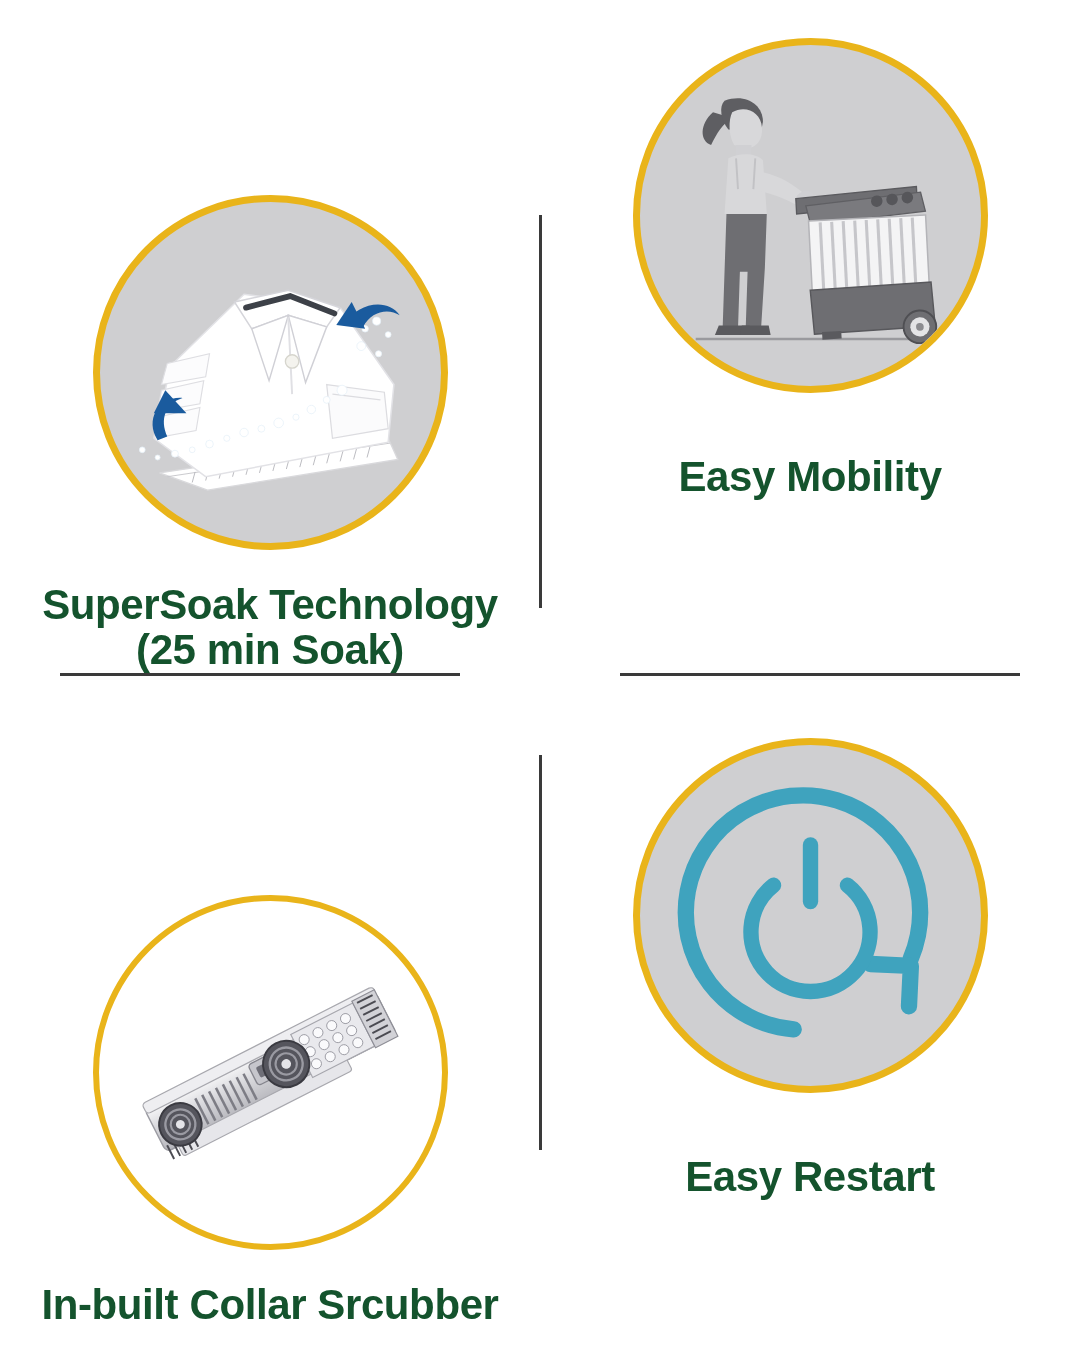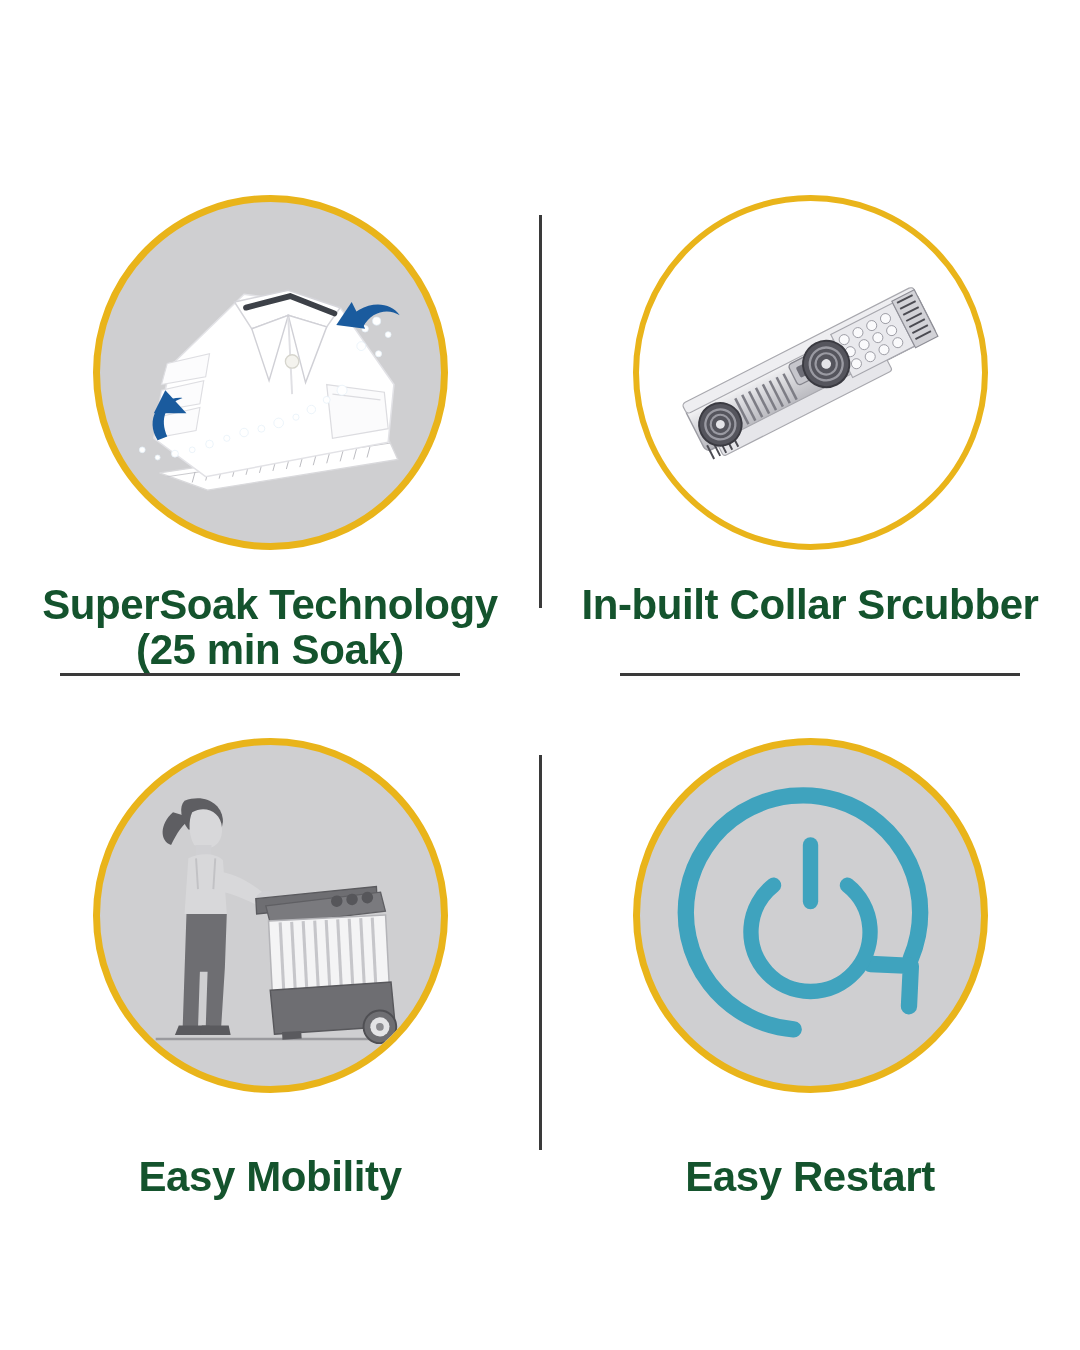--- a/index.html
+++ b/index.html
@@ -159,20 +159,94 @@
             <path d="M60 248 C46 226, 62 202, 86 204 C68 210, 62 226, 70 244 Z"></path>
             <path d="M68 196 L56 220 L90 220 Z"></path>
           </g>
         </g>
       </svg>
     </div>
     <div class="caption">SuperSoak Technology
 (25 min Soak)</div>
   </div>
 
+  <div class="feature-cell cell-bl">
+    <div class="badge">
+      <svg viewBox="0 0 355 355" xmlns="http://www.w3.org/2000/svg">
+        <defs>
+          <clipPath id="clipC">
+              <circle cx="177.5" cy="177.5" r="177.5"></circle>
+            </clipPath>
+        </defs>
+        <g clip-path="url(#clipC)">
+
+          <path d="M58 306 L300 306" stroke="#9a9a9e" stroke-width="2.6" fill="none"></path>
+
+          <g>
+
+            <path d="M76 70 C62 82, 62 100, 74 104 C80 92, 86 82, 96 76 Z" fill="#5e5e62"></path>
+
+            <path d="M88 58 C110 50, 128 62, 128 80 L126 90 L92 88 C84 78, 82 64, 88 58 Z" fill="#5e5e62"></path>
+
+            <path d="M96 70 C110 62, 126 70, 127 86 C128 98, 122 106, 112 108 L98 104 C92 94, 92 78, 96 70 Z" fill="#d8d8da"></path>
+
+            <path d="M100 104 L116 104 L116 120 L100 120 Z" fill="#d0d0d3"></path>
+
+            <path d="M92 118 C104 112, 120 112, 128 120 L132 176 L88 176 Z" fill="#d8d8da"></path>
+            <path d="M100 118 L102 150" stroke="#c2c2c5" stroke-width="2" fill="none"></path>
+            <path d="M120 118 L118 150" stroke="#c2c2c5" stroke-width="2" fill="none"></path>
+
+            <path d="M126 132 C146 136, 160 146, 170 154 L162 166 C150 160, 136 154, 122 152 Z" fill="#d8d8da"></path>
+
+            <ellipse cx="172" cy="160" rx="10" ry="8" fill="#d0d0d3" transform="rotate(-18 172 160)"></ellipse>
+
+            <path d="M90 176 L132 176 L130 232 L126 296 L110 296 L112 236 L104 236 L102 296 L86 296 Z" fill="#6e6e72"></path>
+
+            <path d="M82 292 L114 292 L116 302 L78 302 Z" fill="#5a5a5e"></path>
+            <path d="M106 292 L134 292 L136 302 L104 302 Z" fill="#5a5a5e"></path>
+          </g>
+
+          <g transform="rotate(-3 240 230)">
+
+            <path d="M166 156 L292 150 L292 166 L166 172 Z" fill="#6e6e72" stroke="#5a5a5e" stroke-width="1.4"></path>
+
+            <path d="M176 164 L296 156 L300 176 L180 184 Z" fill="#7a7a7e" stroke="#5f5f63" stroke-width="1.4"></path>
+            <g fill="#56565a">
+              <circle cx="250" cy="163" r="6"></circle>
+                <circle cx="266" cy="162" r="6"></circle>
+              <circle cx="282" cy="161" r="6"></circle>
+            </g>
+
+            <rect x="178" y="180" width="122" height="108" fill="#f4f4f5" stroke="#b4b4b8" stroke-width="1.6"></rect>
+            <g stroke="#c6c6ca" stroke-width="3.2">
+              <path d="M190 182 L190 286"></path>
+                <path d="M202 182 L202 286"></path>
+              <path d="M214 182 L214 286"></path>
+                <path d="M226 182 L226 286"></path>
+              <path d="M238 182 L238 286"></path>
+                <path d="M250 182 L250 286"></path>
+              <path d="M262 182 L262 286"></path>
+                <path d="M274 182 L274 286"></path>
+              <path d="M286 182 L286 286"></path>
+            </g>
+
+            <path d="M176 252 L302 250 L304 296 L178 298 Z" fill="#6e6e72" stroke="#58585c" stroke-width="1.5"></path>
+
+            <path d="M186 296 L206 296 L206 304 L186 304 Z" fill="#5a5a5e"></path>
+
+            <circle cx="288" cy="296" r="17" fill="#6e6e72" stroke="#4f4f53" stroke-width="2"></circle>
+            <circle cx="288" cy="296" r="10" fill="#e4e4e6"></circle>
+            <circle cx="288" cy="296" r="4" fill="#8c8c90"></circle>
+          </g>
+        </g>
+      </svg>
+    </div>
+    <div class="caption">Easy Mobility</div>
+  </div>
+
   <div class="feature-cell cell-tr">
     <div class="badge white-fill">
       <svg viewBox="0 0 355 355" xmlns="http://www.w3.org/2000/svg">
         <defs>
           <clipPath id="clipB">
               <circle cx="177.5" cy="177.5" r="177.5"></circle>
             </clipPath>
           <linearGradient id="metalB" x1="0" y1="0" x2="0" y2="1">
             <stop offset="0%" stop-color="#fbfbfc"></stop>
             <stop offset="45%" stop-color="#d8d8dc"></stop>
@@ -254,94 +328,20 @@
               <circle cx="70" cy="183" r="10" fill="none" stroke="#9a9aa2" stroke-width="2.2"></circle>
               <circle cx="70" cy="183" r="4.6" fill="#e4e4e8"></circle>
             </g>
           </g>
         </g>
       </svg>
     </div>
     <div class="caption">In-built Collar Srcubber</div>
   </div>
 
-  <div class="feature-cell cell-bl">
-    <div class="badge">
-      <svg viewBox="0 0 355 355" xmlns="http://www.w3.org/2000/svg">
-        <defs>
-          <clipPath id="clipC">
-              <circle cx="177.5" cy="177.5" r="177.5"></circle>
-            </clipPath>
-        </defs>
-        <g clip-path="url(#clipC)">
-
-          <path d="M58 306 L300 306" stroke="#9a9a9e" stroke-width="2.6" fill="none"></path>
-
-          <g>
-
-            <path d="M76 70 C62 82, 62 100, 74 104 C80 92, 86 82, 96 76 Z" fill="#5e5e62"></path>
-
-            <path d="M88 58 C110 50, 128 62, 128 80 L126 90 L92 88 C84 78, 82 64, 88 58 Z" fill="#5e5e62"></path>
-
-            <path d="M96 70 C110 62, 126 70, 127 86 C128 98, 122 106, 112 108 L98 104 C92 94, 92 78, 96 70 Z" fill="#d8d8da"></path>
-
-            <path d="M100 104 L116 104 L116 120 L100 120 Z" fill="#d0d0d3"></path>
-
-            <path d="M92 118 C104 112, 120 112, 128 120 L132 176 L88 176 Z" fill="#d8d8da"></path>
-            <path d="M100 118 L102 150" stroke="#c2c2c5" stroke-width="2" fill="none"></path>
-            <path d="M120 118 L118 150" stroke="#c2c2c5" stroke-width="2" fill="none"></path>
-
-            <path d="M126 132 C146 136, 160 146, 170 154 L162 166 C150 160, 136 154, 122 152 Z" fill="#d8d8da"></path>
-
-            <ellipse cx="172" cy="160" rx="10" ry="8" fill="#d0d0d3" transform="rotate(-18 172 160)"></ellipse>
-
-            <path d="M90 176 L132 176 L130 232 L126 296 L110 296 L112 236 L104 236 L102 296 L86 296 Z" fill="#6e6e72"></path>
-
-            <path d="M82 292 L114 292 L116 302 L78 302 Z" fill="#5a5a5e"></path>
-            <path d="M106 292 L134 292 L136 302 L104 302 Z" fill="#5a5a5e"></path>
-          </g>
-
-          <g transform="rotate(-3 240 230)">
-
-            <path d="M166 156 L292 150 L292 166 L166 172 Z" fill="#6e6e72" stroke="#5a5a5e" stroke-width="1.4"></path>
-
-            <path d="M176 164 L296 156 L300 176 L180 184 Z" fill="#7a7a7e" stroke="#5f5f63" stroke-width="1.4"></path>
-            <g fill="#56565a">
-              <circle cx="250" cy="163" r="6"></circle>
-                <circle cx="266" cy="162" r="6"></circle>
-              <circle cx="282" cy="161" r="6"></circle>
-            </g>
-
-            <rect x="178" y="180" width="122" height="108" fill="#f4f4f5" stroke="#b4b4b8" stroke-width="1.6"></rect>
-            <g stroke="#c6c6ca" stroke-width="3.2">
-              <path d="M190 182 L190 286"></path>
-                <path d="M202 182 L202 286"></path>
-              <path d="M214 182 L214 286"></path>
-                <path d="M226 182 L226 286"></path>
-              <path d="M238 182 L238 286"></path>
-                <path d="M250 182 L250 286"></path>
-              <path d="M262 182 L262 286"></path>
-                <path d="M274 182 L274 286"></path>
-              <path d="M286 182 L286 286"></path>
-            </g>
-
-            <path d="M176 252 L302 250 L304 296 L178 298 Z" fill="#6e6e72" stroke="#58585c" stroke-width="1.5"></path>
-
-            <path d="M186 296 L206 296 L206 304 L186 304 Z" fill="#5a5a5e"></path>
-
-            <circle cx="288" cy="296" r="17" fill="#6e6e72" stroke="#4f4f53" stroke-width="2"></circle>
-            <circle cx="288" cy="296" r="10" fill="#e4e4e6"></circle>
-            <circle cx="288" cy="296" r="4" fill="#8c8c90"></circle>
-          </g>
-        </g>
-      </svg>
-    </div>
-    <div class="caption">Easy Mobility</div>
-  </div>
-
   <div class="feature-cell cell-br">
     <div class="badge">
       <svg viewBox="0 0 355 355" xmlns="http://www.w3.org/2000/svg">
         <g fill="none" stroke="#3fa3be" stroke-width="17" stroke-linecap="round">
 
           <path d="M160 296 A122 122 0 1 1 282 222"></path>
 
           <path d="M240 228 L282 230 L280 272" stroke-width="17" stroke-linejoin="round"></path>
         </g>
         <g fill="none" stroke="#3fa3be" stroke-width="16" stroke-linecap="round">

